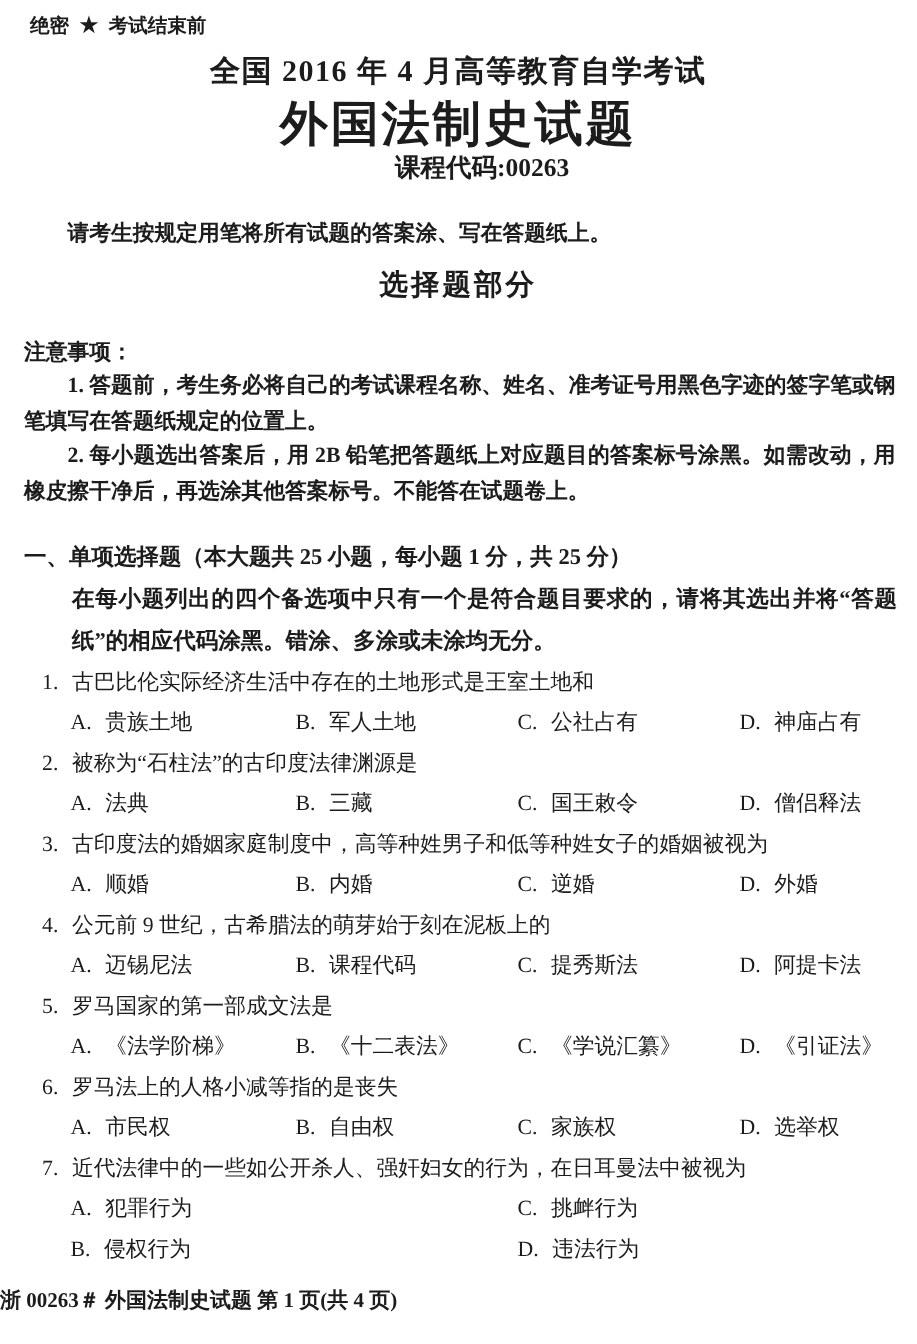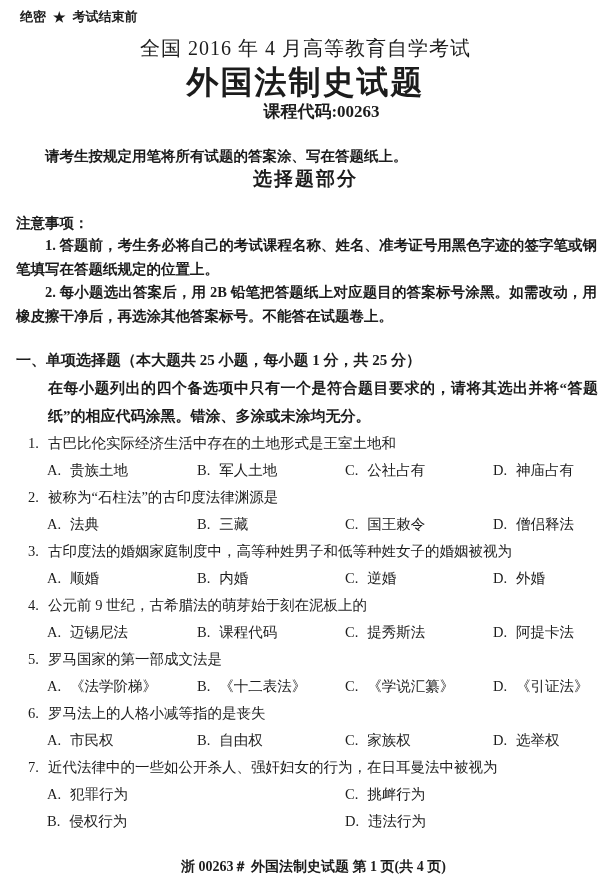--- a/index.html
+++ b/index.html
@@ -18,21 +18,21 @@
     display: flex;
     align-items: center;
     gap: 7px;
     height: 18px;
   }
   .secret-line .star { font-size: 14px; }
   .exam-session {
     margin-top: 9px;
     text-align: center;
     font-size: 20px;
-    font-weight: normal;
+    font-weight: bold;
     line-height: 26px;
     letter-spacing: 1px;
   }
   .exam-title {
     margin-top: 4px;
     text-align: center;
     font-size: 32px;
     font-weight: bold;
     line-height: 34px;
     letter-spacing: 2px;
@@ -46,21 +46,21 @@
     padding-left: 32px;
   }
   .pen-instruction {
     margin: 23px 14px 0 16px;
     text-indent: 2em;
     font-size: 14.5px;
     font-weight: bold;
     line-height: 20px;
   }
   .section-heading {
-    margin-top: 0;
+    margin-top: 12px;
     text-align: center;
     font-size: 19px;
     font-weight: bold;
     line-height: 26px;
     letter-spacing: 2px;
   }
   .notes-block { margin: 20px 14px 0 16px; }
   .notes-heading {
     font-size: 14.5px;
     font-weight: bold;
@@ -103,24 +103,22 @@
     line-height: 27px;
   }
   .options.cols-2 { grid-template-columns: 298px auto; font-family: Liberation Serif, serif; }
   .option { white-space: nowrap; }
   .olabel { margin-right: 9px; }
   .page-footer {
     position: absolute;
     left: 0;
     right: 0;
     top: 858px;
-    text-align: center;
     font-size: 14px;
     font-weight: bold;
-    margin-left: 16px;
   }
 </style>
 </head>
 <body>
 
 <div class="secret-line">
   <span>绝密</span>
   <span class="star">★</span>
   <span>考试结束前</span>
 </div>

